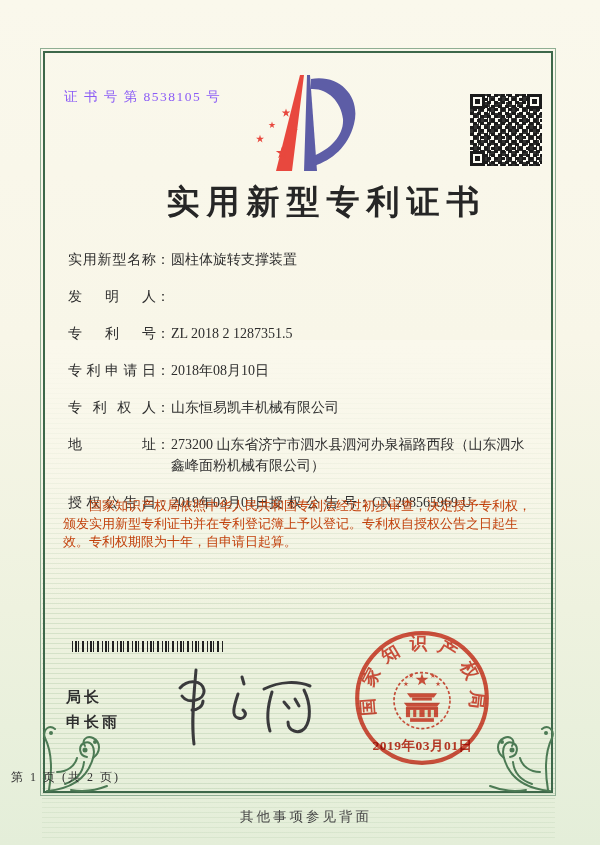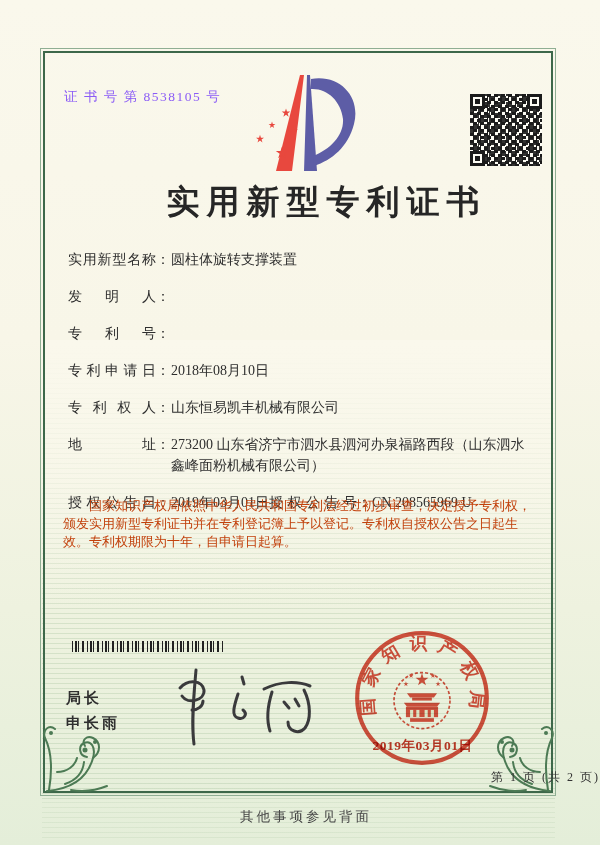--- a/index.html
+++ b/index.html
@@ -54,29 +54,29 @@
   .body-text{position:absolute;left:63px;top:497px;width:474px;font-size:13px;line-height:18px;color:#c2410c;}
   .body-text p{margin:0;text-indent:2em;}
   .barcode{
     position:absolute;left:72px;top:641px;width:151px;height:11px;
     background:repeating-linear-gradient(90deg,
       #222 0 1.5px,transparent 1.5px 3px,
       #222 3px 5.5px,transparent 5.5px 6.5px,
       #222 6.5px 7.5px,transparent 7.5px 10.5px,
       #222 10.5px 12px,transparent 12px 15px);
   }
-  .signer{position:absolute;left:66px;top:686px;font-family:Liberation Serif, serif;
+  .signer{position:absolute;left:66px;top:686px;font-family:Liberation Mono, monospace;
     font-size:15px;font-weight:700;letter-spacing:3px;color:#303030;line-height:25px;}
   .signature{position:absolute;left:158px;top:664px;width:170px;height:88px;}
   .seal{position:absolute;left:352px;top:628px;width:140px;height:140px;opacity:.9;mix-blend-mode:multiply;}
   .seal-date{
     position:absolute;left:350px;top:737px;width:145px;text-align:center;
     color:#c93b2a;font-size:13.5px;font-weight:700;letter-spacing:.5px;mix-blend-mode:multiply;
   }
-  .page-num{position:absolute;left:0;right:0;top:769px;text-align:right;font-size:12px;letter-spacing:2px;color:#333;}
+  .page-num{position:absolute;left:0;right:0;top:769px;text-align:left;font-size:12px;letter-spacing:2px;color:#333;padding-left:11px;}
   .back-note{position:absolute;left:12px;right:0;top:808px;text-align:center;font-size:13.5px;letter-spacing:3px;color:#444;}
   .corner{position:absolute;width:105px;height:94px;}
   .corner-bl{left:43px;top:701px;}
   .corner-br{right:46px;top:701px;transform:scaleX(-1);}
 </style>
 </head>
 <body>
 
 <div>
 
@@ -151,20 +151,21 @@
         <span class="fcolon">：</span>
         <span class="fval">圆柱体旋转支撑装置</span>
     </div>
     <div class="frow">
       <span class="flabel">发明人</span>
         <span class="fcolon">：</span>
     </div>
     <div class="frow">
       <span class="flabel">专利号</span>
         <span class="fcolon">：</span>
+        <span class="fval">ZL 2018 2 1287351.5</span>
     </div>
     <div class="frow">
       <span class="flabel">专利申请日</span>
         <span class="fcolon">：</span>
         <span class="fval">2018年08月10日</span>
     </div>
     <div class="frow">
       <span class="flabel">专利权人</span>
         <span class="fcolon">：</span>
         <span class="fval">山东恒易凯丰机械有限公司</span>

